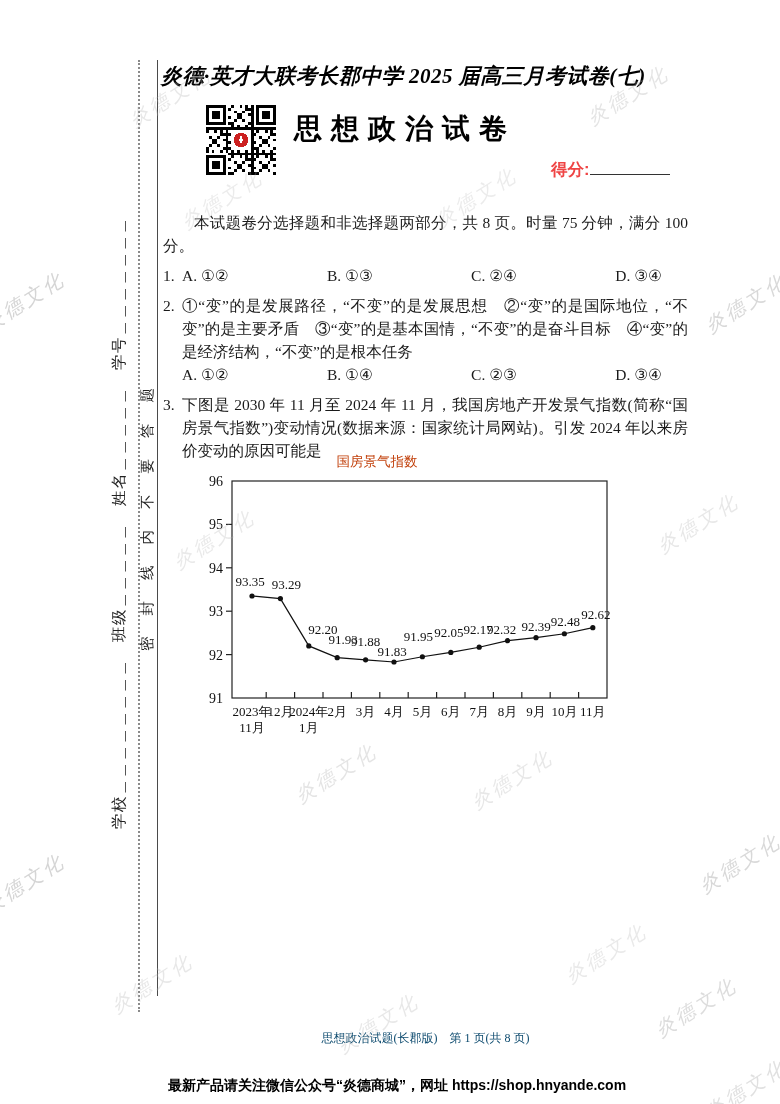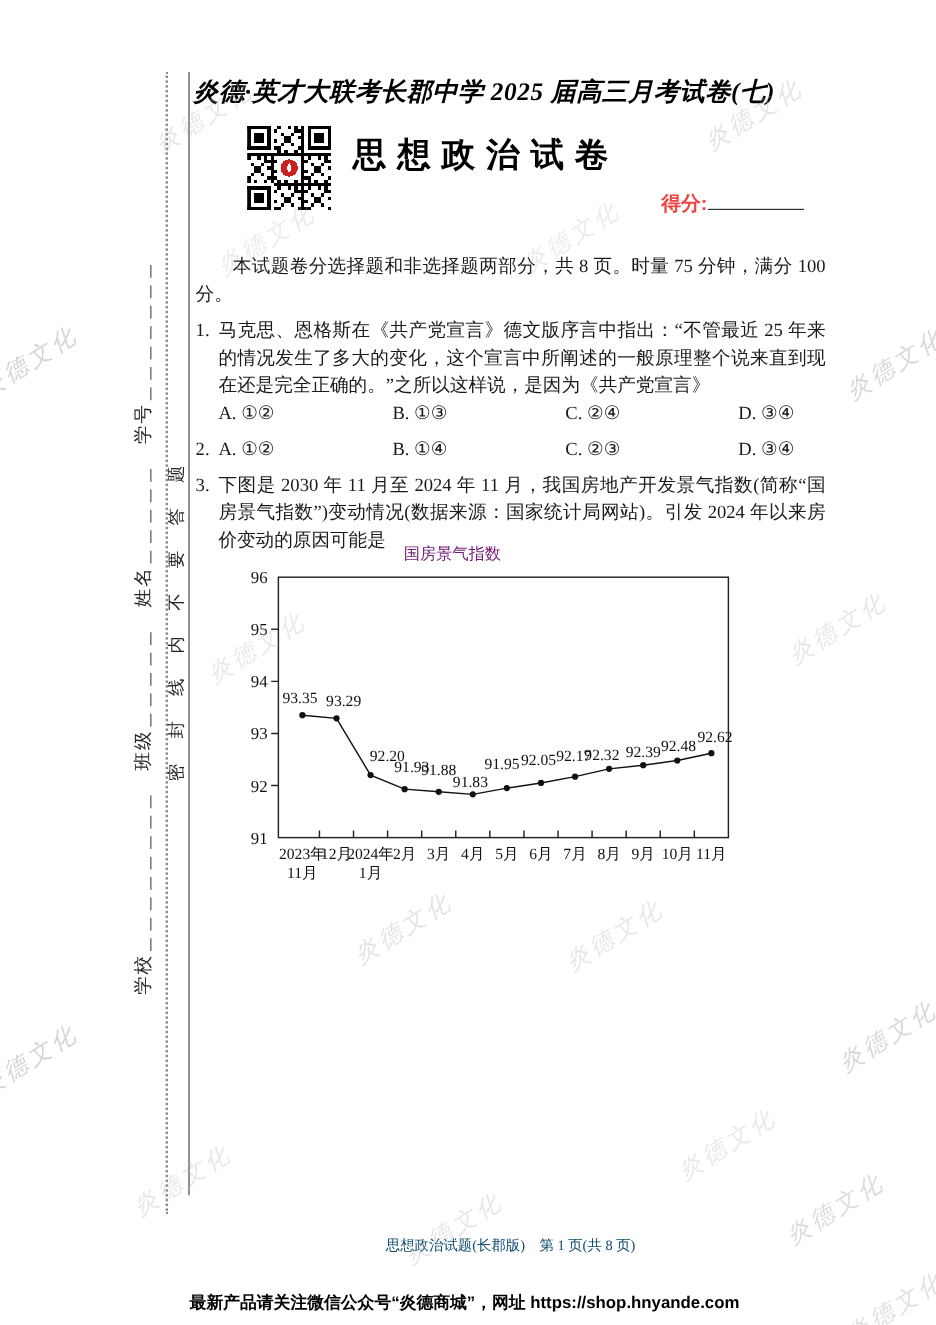--- a/index.html
+++ b/index.html
@@ -55,29 +55,29 @@
   .qnum{position:absolute;left:0;top:0;}
   .q-stem{margin:0;}
   .q-items{margin:0;}
   .q-options{
     display:flex;justify-content:space-between;
     padding-right:26px;margin-top:0;align-items:center;
   }
   .chart{margin-top:-8px;margin-left:16px;width:452px;position:relative;}
   .chart-title{
     width:452px;text-align:center;font-size:13.5px;line-height:16px;
-    transform:translateX(-28px);color:#701a75;
+    transform:translateX(-28px);color:#c2410c;
   }
   .chart svg{display:block;}
   .page-footer{
     position:absolute;left:163px;top:1030px;width:525px;text-align:center;
     font-size:12px;color:#0c4a6e;
   }
   .promo{
-    position:absolute;left:158px;top:1077px;width:600px;
+    position:absolute;left:168px;top:1077px;width:600px;
     font-family:"Liberation Sans","DejaVu Sans",sans-serif;
     font-weight:bold;font-size:14px;color:#000;
   }
 </style>
 </head>
 <body>
 
 <div class="vline-dotted"></div>
 <div class="vline-solid"></div>
 <div class="sidebar-fields">学校＿＿＿＿＿＿＿＿　班级＿＿＿＿＿　姓名＿＿＿＿＿　学号＿＿＿＿＿＿＿</div>
@@ -295,31 +295,31 @@
     <span>得分:</span><span class="score-line"></span>
   </div>
 
   <div class="body-text">
 
     <p class="intro-p">本试题卷分选择题和非选择题两部分，共 8 页。时量 75 分钟，满分 100 分。</p>
 
 
     <div class="question">
       <span class="qnum">1.</span>
-      <p class="q-stem">马克思、恩格斯在《共产党宣言》德文版序言中指出：“不管最近 25 年来的情况发生了多大的变化，这个宣言中所阐述的一般原理整个说来直到现在还是完全正确的。”之所以这样说，是因为《共产党宣言》</p>
       <div class="q-options">
         <span>A. ①②</span>
         <span>B. ①③</span>
         <span>C. ②④</span>
         <span>D. ③④</span>
       </div>
     </div>
 
     <div class="question">
       <span class="qnum">2.</span>
+      <p class="q-items">①“变”的是发展路径，“不变”的是发展思想　②“变”的是国际地位，“不变”的是主要矛盾　③“变”的是基本国情，“不变”的是奋斗目标　④“变”的是经济结构，“不变”的是根本任务</p>
       <div class="q-options">
         <span>A. ①②</span>
         <span>B. ①④</span>
         <span>C. ②③</span>
         <span>D. ③④</span>
       </div>
     </div>
 
     <div class="question">
       <span class="qnum">3.</span>

